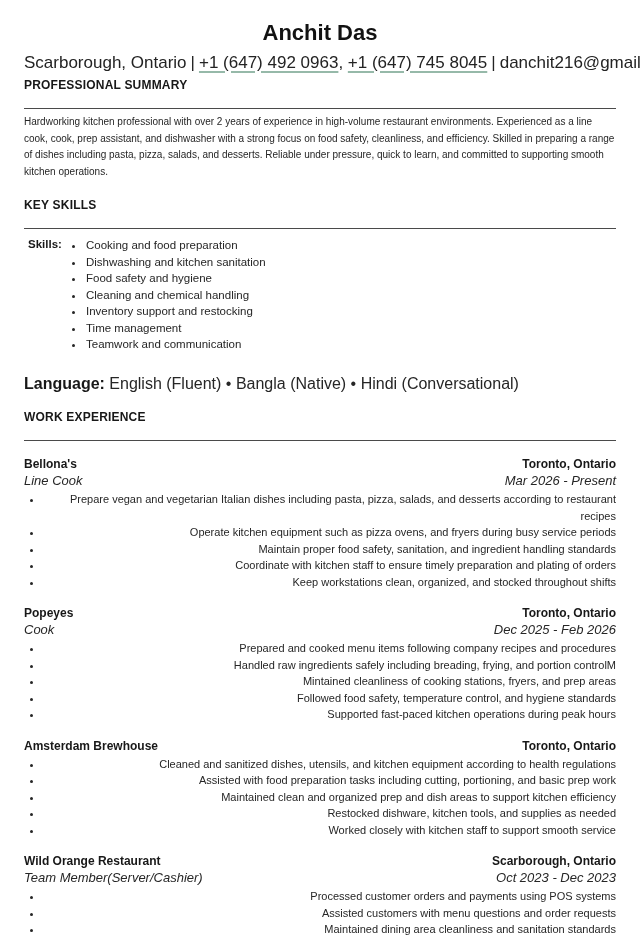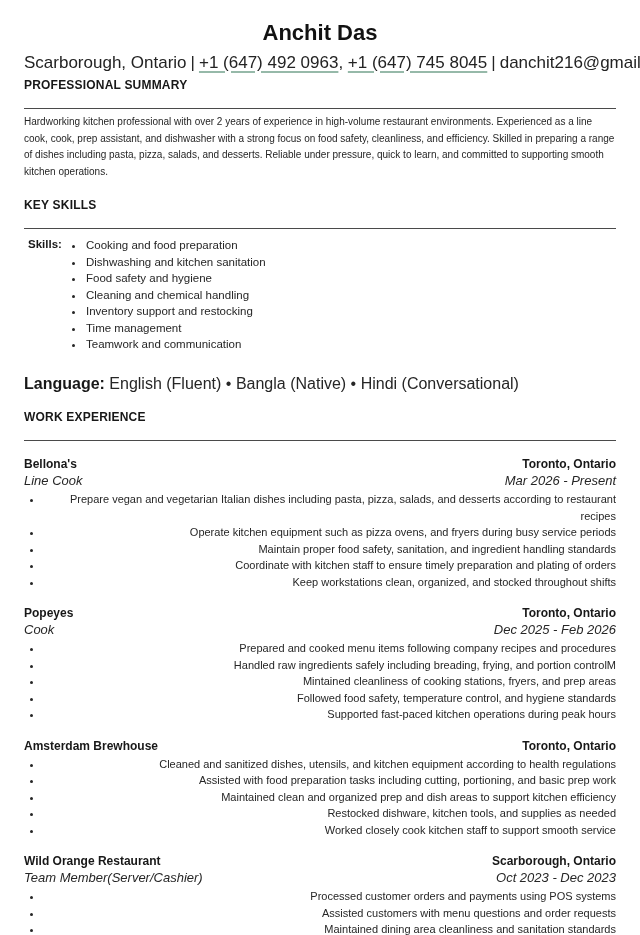--- a/index.html
+++ b/index.html
@@ -182,21 +182,21 @@
   <div class="job">
     <div class="job-row-1">
       <span>Amsterdam Brewhouse</span>
       <span>Toronto, Ontario</span>
     </div>
     <ul class="job-bullets">
       <li>Cleaned and sanitized dishes, utensils, and kitchen equipment according to health regulations</li>
       <li>Assisted with food preparation tasks including cutting, portioning, and basic prep work</li>
       <li>Maintained clean and organized prep and dish areas to support kitchen efficiency</li>
       <li>Restocked dishware, kitchen tools, and supplies as needed</li>
-      <li>Worked closely cook kitchen staff to support smooth service</li>
+      <li>Worked closely with kitchen staff to support smooth service</li>
     </ul>
   </div>
 
   <div class="job">
     <div class="job-row-1">
       <span>Wild Orange Restaurant</span>
       <span>Scarborough, Ontario</span>
     </div>
     <div class="job-row-2">
       <span>Team Member(Server/Cashier)</span>

